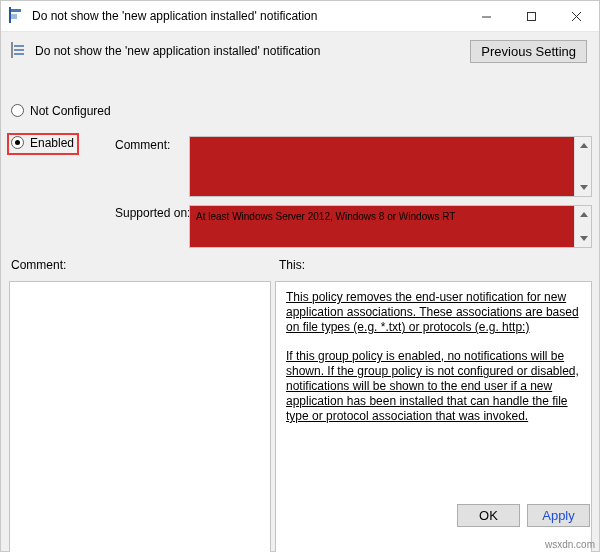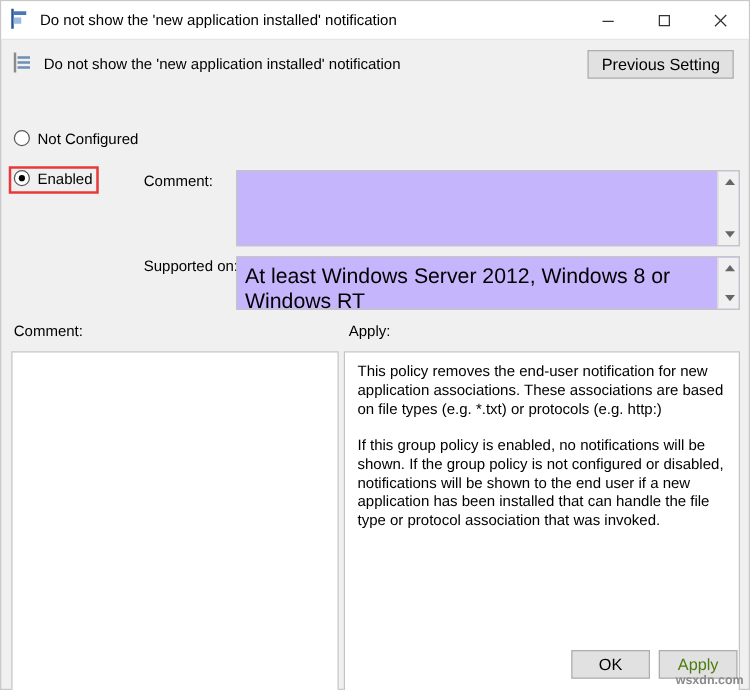--- a/index.html
+++ b/index.html
@@ -184,24 +184,24 @@
   }
   
   .field-label {
     position: absolute;
     font-size: 12px;
   }
   .comment-label { left: 114px; top: 68px; }
   .supported-label { left: 114px; top: 136px; }
   .text-area {
     position: absolute;
-    background: #c4b5fd;
+    background: #b91c1c;
     border: 1px solid #c4c4c4;
     box-sizing: border-box;
-    font-size: 17px;
+    font-size: 10px;
     overflow: hidden;
   }
   .comment-box {
     left: 188px; top: 66px;
     width: 403px; height: 61px;
   }
   .supported-box {
     left: 188px; top: 135px;
     width: 403px; height: 43px;
     padding: 5px 6px;
@@ -251,42 +251,42 @@
     background: #fff;
     border: 1px solid #c4c4c4;
     box-sizing: border-box;
     padding: 8px 10px;
     overflow: hidden;
   }
   .help-panel p {
     margin: 0 0 14px 0;
     font-size: 12px;
     line-height: 15px;
+    text-decoration: underline;
   }
   
   .footer {
     position: absolute;
     right: 9px;
-    bottom: 8px;
+    bottom: 24px;
     display: flex;
   }
   .footer .btn {
     width: 63px;
     padding: 0;
     text-align: center;
     margin-left: 7px;
   }
-  .footer .btn.disabled { color: #4d7c0f; }
+  .footer .btn.disabled { color: #1d4ed8; }
   .watermark {
     position: absolute;
     right: 4px;
     bottom: 1px;
     font-size: 10px;
     color: #8a8a8a;
-    font-weight: bold;
   }
 </style>
 </head>
 <body>
 
 <div class="window">
 
   <div class="titlebar">
     <span class="app-icon">
       <span class="win-glyph"></span>
@@ -354,21 +354,21 @@
         <div class="scroll-arrow">
             <span class="arrow-up"></span>
           </div>
         <div class="scroll-arrow bottom">
             <span class="arrow-down"></span>
           </div>
       </div>
     </div>
 
     <span class="field-label options-label">Comment:</span>
-    <span class="field-label help-label">Apply:</span>
+    <span class="field-label help-label">This:</span>
 
     <div class="options-panel">
       <span></span>
     </div>
 
     <div class="help-panel">
       <p>This policy removes the end-user notification for new application associations. These associations are based on file types (e.g. *.txt) or protocols (e.g. http:)</p>
       <p>If this group policy is enabled, no notifications will be shown. If the group policy is not configured or disabled, notifications will be shown to the end user if a new application has been installed that can handle the file type or protocol association that was invoked.</p>
     </div>
 

